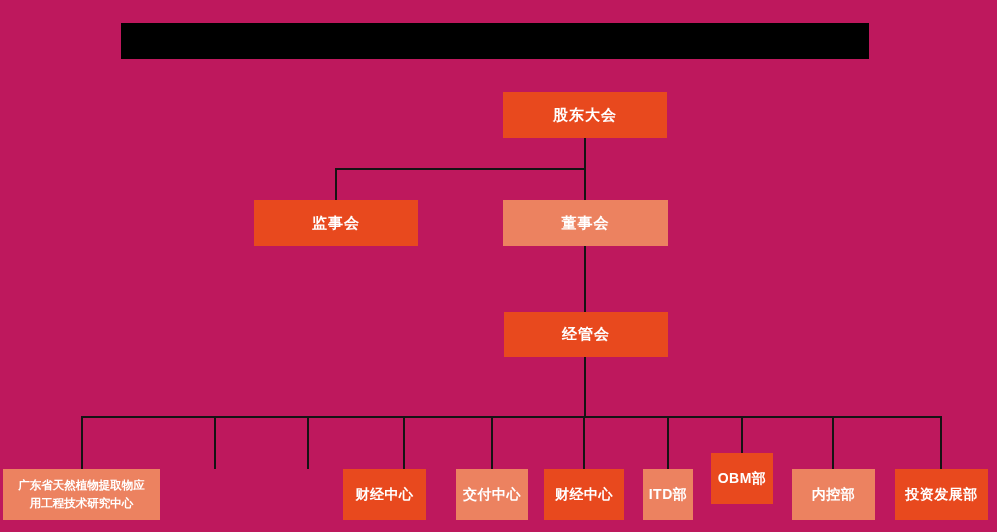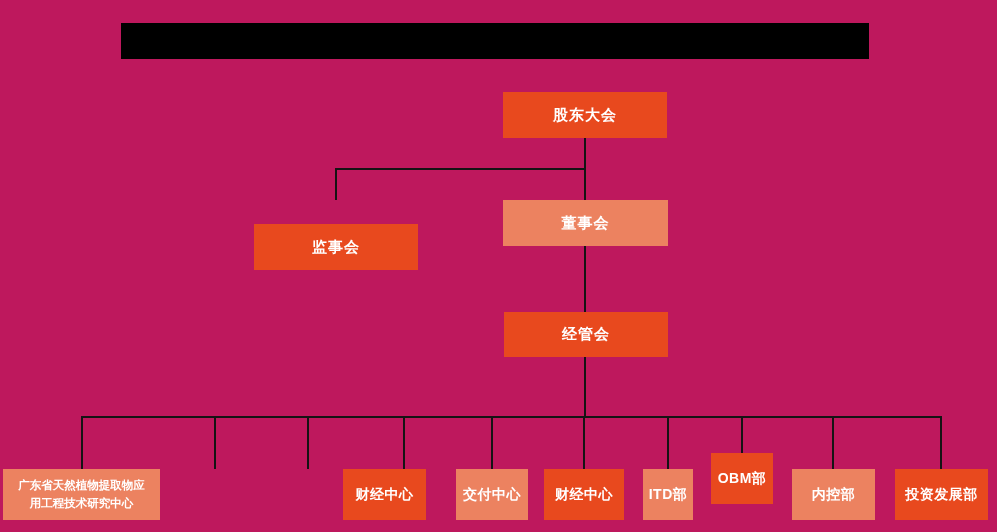--- a/index.html
+++ b/index.html
@@ -100,21 +100,21 @@
   <div class="v-line cd3" style="background: rgb(20, 20, 20);"></div>
   <div class="v-line cd4" style="background: rgb(20, 20, 20);"></div>
   <div class="v-line cd5" style="background: rgb(20, 20, 20);"></div>
   <div class="v-line cd6" style="background: rgb(20, 20, 20);"></div>
   <div class="v-line cd7" style="background: rgb(20, 20, 20);"></div>
   <div class="v-line cd8" style="background: rgb(20, 20, 20);"></div>
   <div class="v-line cd9" style="background: rgb(20, 20, 20);"></div>
 
   <div class="node lvl n-shareholders" style="background: rgb(232, 73, 30); color: rgb(255, 255, 255);">股东大会</div>
 
-  <div class="node lvl n-supervisory" style="background: rgb(232, 73, 30); color: rgb(255, 255, 255); margin-top: 24px;">监事会</div>
+  <div class="node lvl n-supervisory" style="background: rgb(232, 73, 30); color: rgb(255, 255, 255);">监事会</div>
 
   <div class="node lvl n-board" style="background: rgb(236, 130, 96); color: rgb(255, 255, 255);">董事会</div>
 
   <div class="node lvl n-management" style="background: rgb(232, 73, 30); color: rgb(255, 255, 255);">经管会</div>
 
   <div class="node dept dept-small d0" style="background: rgb(236, 130, 96); color: rgb(255, 255, 255);">广东省天然植物提取物应用工程技术研究中心</div>
 
 
 
   <div class="node dept d3" style="background: rgb(232, 73, 30); color: rgb(255, 255, 255);">财经中心</div>

